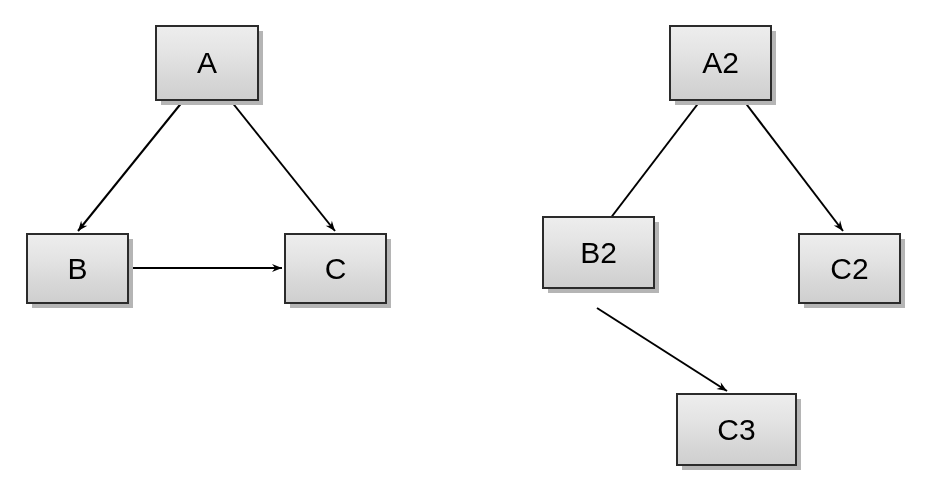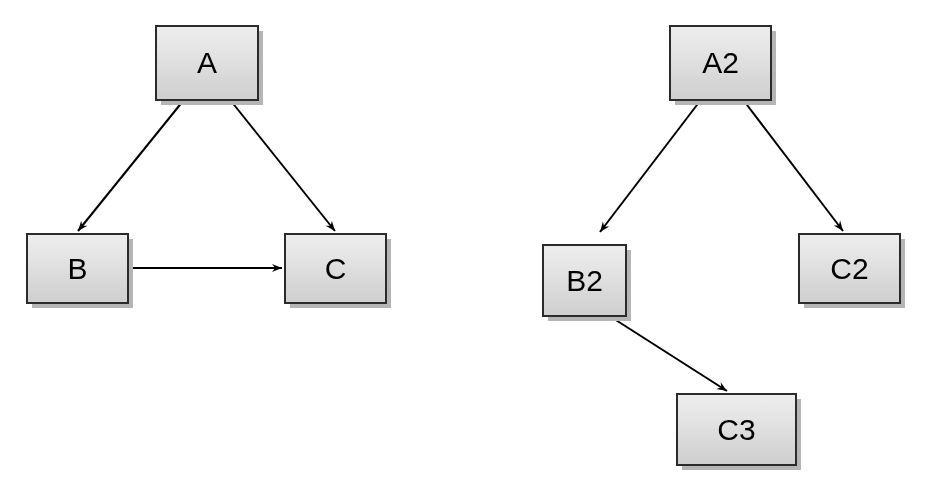--- a/index.html
+++ b/index.html
@@ -72,21 +72,21 @@
       </div>
       <div class="node" style="left: 26px; top: 233px; width: 103px; height: 71px;">
         <span class="node-label">B</span>
       </div>
       <div class="node" style="left: 284px; top: 233px; width: 103px; height: 71px;">
         <span class="node-label">C</span>
       </div>
       <div class="node" style="left: 669px; top: 25px; width: 103px; height: 76px;">
         <span class="node-label">A2</span>
       </div>
-      <div class="node" style="left: 542px; top: 244px; width: 85px; height: 73px; align-items: center;">
+      <div class="node" style="left: 542px; top: 216px; width: 113px; height: 73px; align-items: center;">
         <span class="node-label">B2</span>
       </div>
       <div class="node" style="left: 798px; top: 233px; width: 103px; height: 71px; text-align: center;">
         <span class="node-label">C2</span>
       </div>
       <div class="node" style="left: 676px; top: 393px; width: 121px; height: 73px;">
         <span class="node-label">C3</span>
       </div>
     </div>
 

